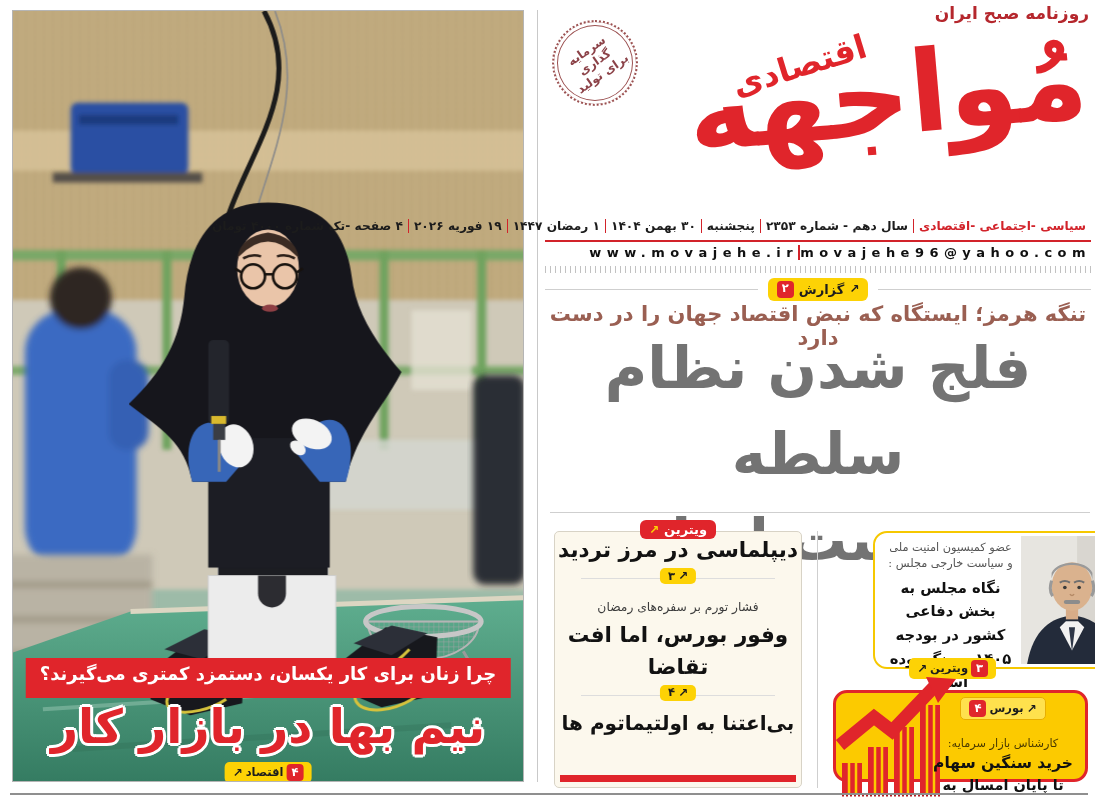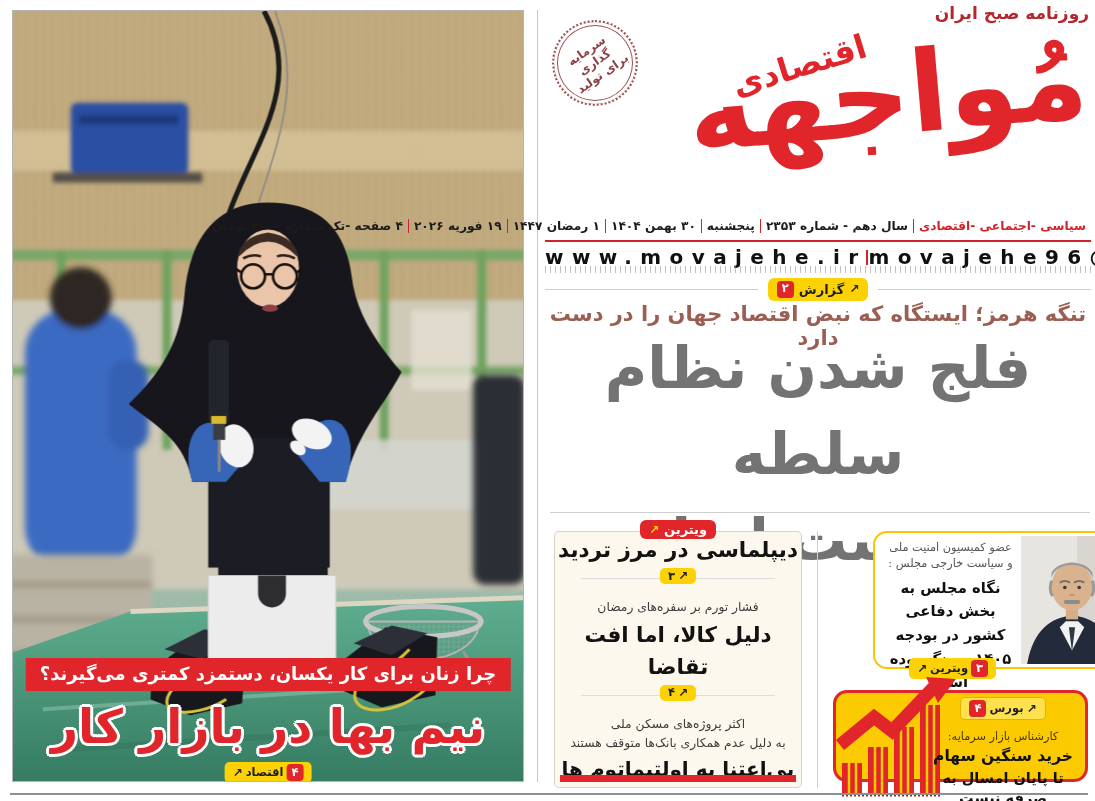--- a/index.html
+++ b/index.html
@@ -6,21 +6,21 @@
   #page{position:relative;width:1095px;height:801px;background:#fff;overflow:hidden;
         font-family:"DejaVu Sans",sans-serif;}
   .abs{position:absolute;}
   .rtl{direction:rtl;}
   
   .photo-frame{left:12px;top:10px;width:512px;height:772px;border:1px solid #b5b5b5;
                box-sizing:border-box;overflow:hidden;background:#9dbba8;}
   .photo-frame svg{display:block;width:100%;height:100%;}
   .photo-kicker{position:absolute;left:50%;transform:translateX(-50%);top:647px;
                 background:#e0252b;color:#fff;font-size:18px;font-weight:bold;
-                padding:5px 14px 7px;white-space:nowrap;}
+                padding:5px 14px 14px;white-space:nowrap;}
   .photo-headline{position:absolute;left:0;top:688px;width:100%;text-align:center;
                   font-size:47px;font-weight:800;color:#e0252b;
                   text-shadow:-2px -2px 0 #fff,2px -2px 0 #fff,-2px 2px 0 #fff,2px 2px 0 #fff,
                               0 -3px 0 #fff,0 3px 0 #fff,-3px 0 0 #fff,3px 0 0 #fff;}
   .photo-tag{position:absolute;left:50%;transform:translateX(-50%);bottom:-2px;}
   
   .pill{display:inline-flex;align-items:center;gap:5px;background:#fdd205;border-radius:6px;
         padding:3px 9px;font-size:13px;font-weight:bold;color:#1d1d1d;line-height:1;}
   .pill .num{display:inline-flex;align-items:center;justify-content:center;width:17px;height:17px;
              background:#e0252b;color:#fff;border-radius:4px;font-size:11.5px;font-weight:bold;}
@@ -42,21 +42,21 @@
   .logo-sub{position:absolute;left:118px;top:46px;font-size:33px;color:#e0252b;font-weight:bold;
             transform:rotate(-17deg);}
   
   .info-row{left:545px;top:219px;width:546px;display:flex;justify-content:space-between;
             align-items:center;font-size:12.2px;font-weight:bold;color:#1c1c1c;}
   .info-item{padding:0 5px;white-space:nowrap;}
   .info-item + .info-item{border-right:1.5px solid #d2232a;}
   .info-red{color:#d2232a;}
   .info-underline{left:545px;top:240px;width:546px;height:2px;background:#d2232a;}
   .url-row{left:545px;top:245px;width:546px;display:flex;align-items:center;
-           justify-content:flex-start;font-size:20px;font-weight:bold;color:#101010;}
+           justify-content:flex-end;font-size:13px;font-weight:bold;color:#101010;}
   .url-text{letter-spacing:0.42em;white-space:nowrap;}
   .url-sep{width:2px;height:15px;background:#d2232a;flex:none;}
   .tick-strip{left:545px;top:266px;width:546px;height:7px;opacity:.55;
               background:repeating-linear-gradient(90deg,#8f8f8f 0 1px,transparent 1px 5px);}
   
   .report-row{left:545px;top:277px;width:546px;height:24px;display:flex;align-items:center;gap:10px;}
   .report-line{flex:1;height:1px;background:#cfcfcf;}
   .lead-kicker{left:545px;top:302px;width:546px;text-align:center;font-size:21px;
                font-weight:bold;color:#9a5f52;}
   .lead-headline{left:545px;top:326px;width:546px;text-align:center;color:#737373;font-weight:800;}
@@ -81,21 +81,21 @@
   .mp-photo svg{width:100%;height:100%;display:block;}
   .majles-text{position:absolute;left:8px;right:108px;top:7px;bottom:6px;text-align:center;}
   .majles-kicker{font-size:11.3px;color:#555;line-height:1.45;}
   .majles-headline{font-size:14.8px;font-weight:800;color:#111;line-height:1.6;margin-top:3px;}
   .majles-tag{position:absolute;bottom:-12px;left:34px;}
   
   .bourse-box{left:833px;top:690px;width:255px;height:92px;background:#fcca00;
               border:3px solid #e0252b;border-radius:14px;box-sizing:border-box;}
   .chart-wrap{position:absolute;left:2px;top:-18px;width:118px;height:122px;overflow:visible;}
   .bourse-text{position:absolute;right:8px;width:148px;top:4px;text-align:center;}
-  .bourse-kicker{font-size:11.3px;color:#4a3a00;margin-top:10px;}
+  .bourse-kicker{font-size:11.3px;color:#4a3a00;margin-top:17px;}
   .bourse-headline1{font-size:15.5px;font-weight:800;color:#111;margin-top:3px;line-height:1.4;}
   .bourse-headline2{font-size:14.5px;font-weight:800;color:#111;line-height:1.4;}
   .page-divider-v{left:537px;top:10px;width:1px;height:772px;background:#c9c9c9;}
   .bottom-rule{left:10px;top:793px;width:1078px;height:2px;background:#8f8f8f;}
 </style>
 </head>
 <body>
 
 <div id="page">
 
@@ -296,34 +296,30 @@
       <div class="vit-sep">
         <div class="pill pill-small">
           <span>۳</span>
           <span class="arrow">↗</span>
         </div>
       </div>
     </div>
 
     <div>
       <div class="vit-kicker rtl">فشار تورم بر سفره‌های رمضان</div>
-      <div class="vit-headline rtl">دلیل کالا، اما افت تقاضا</div>
+      <div class="vit-headline rtl">وفور بورس، اما افت تقاضا</div>
       <div class="vit-sep">
         <div class="pill pill-small">
           <span>۴</span>
           <span class="arrow">↗</span>
         </div>
       </div>
     </div>
 
     <div>
-      <div class="vit-kicker rtl">
-        <div>اکثر پروژه‌های مسکن ملی</div>
-        <div>به دلیل عدم همکاری بانک‌ها متوقف هستند</div>
-      </div>
       <div class="vit-headline rtl" style="font-size:20px;">بی‌اعتنا به اولتیماتوم ها</div>
 
     </div>
 
     <div class="red-bar"></div>
   </div>
 
   <div class="abs col-divider"></div>
 
   <div class="abs majles-box">

